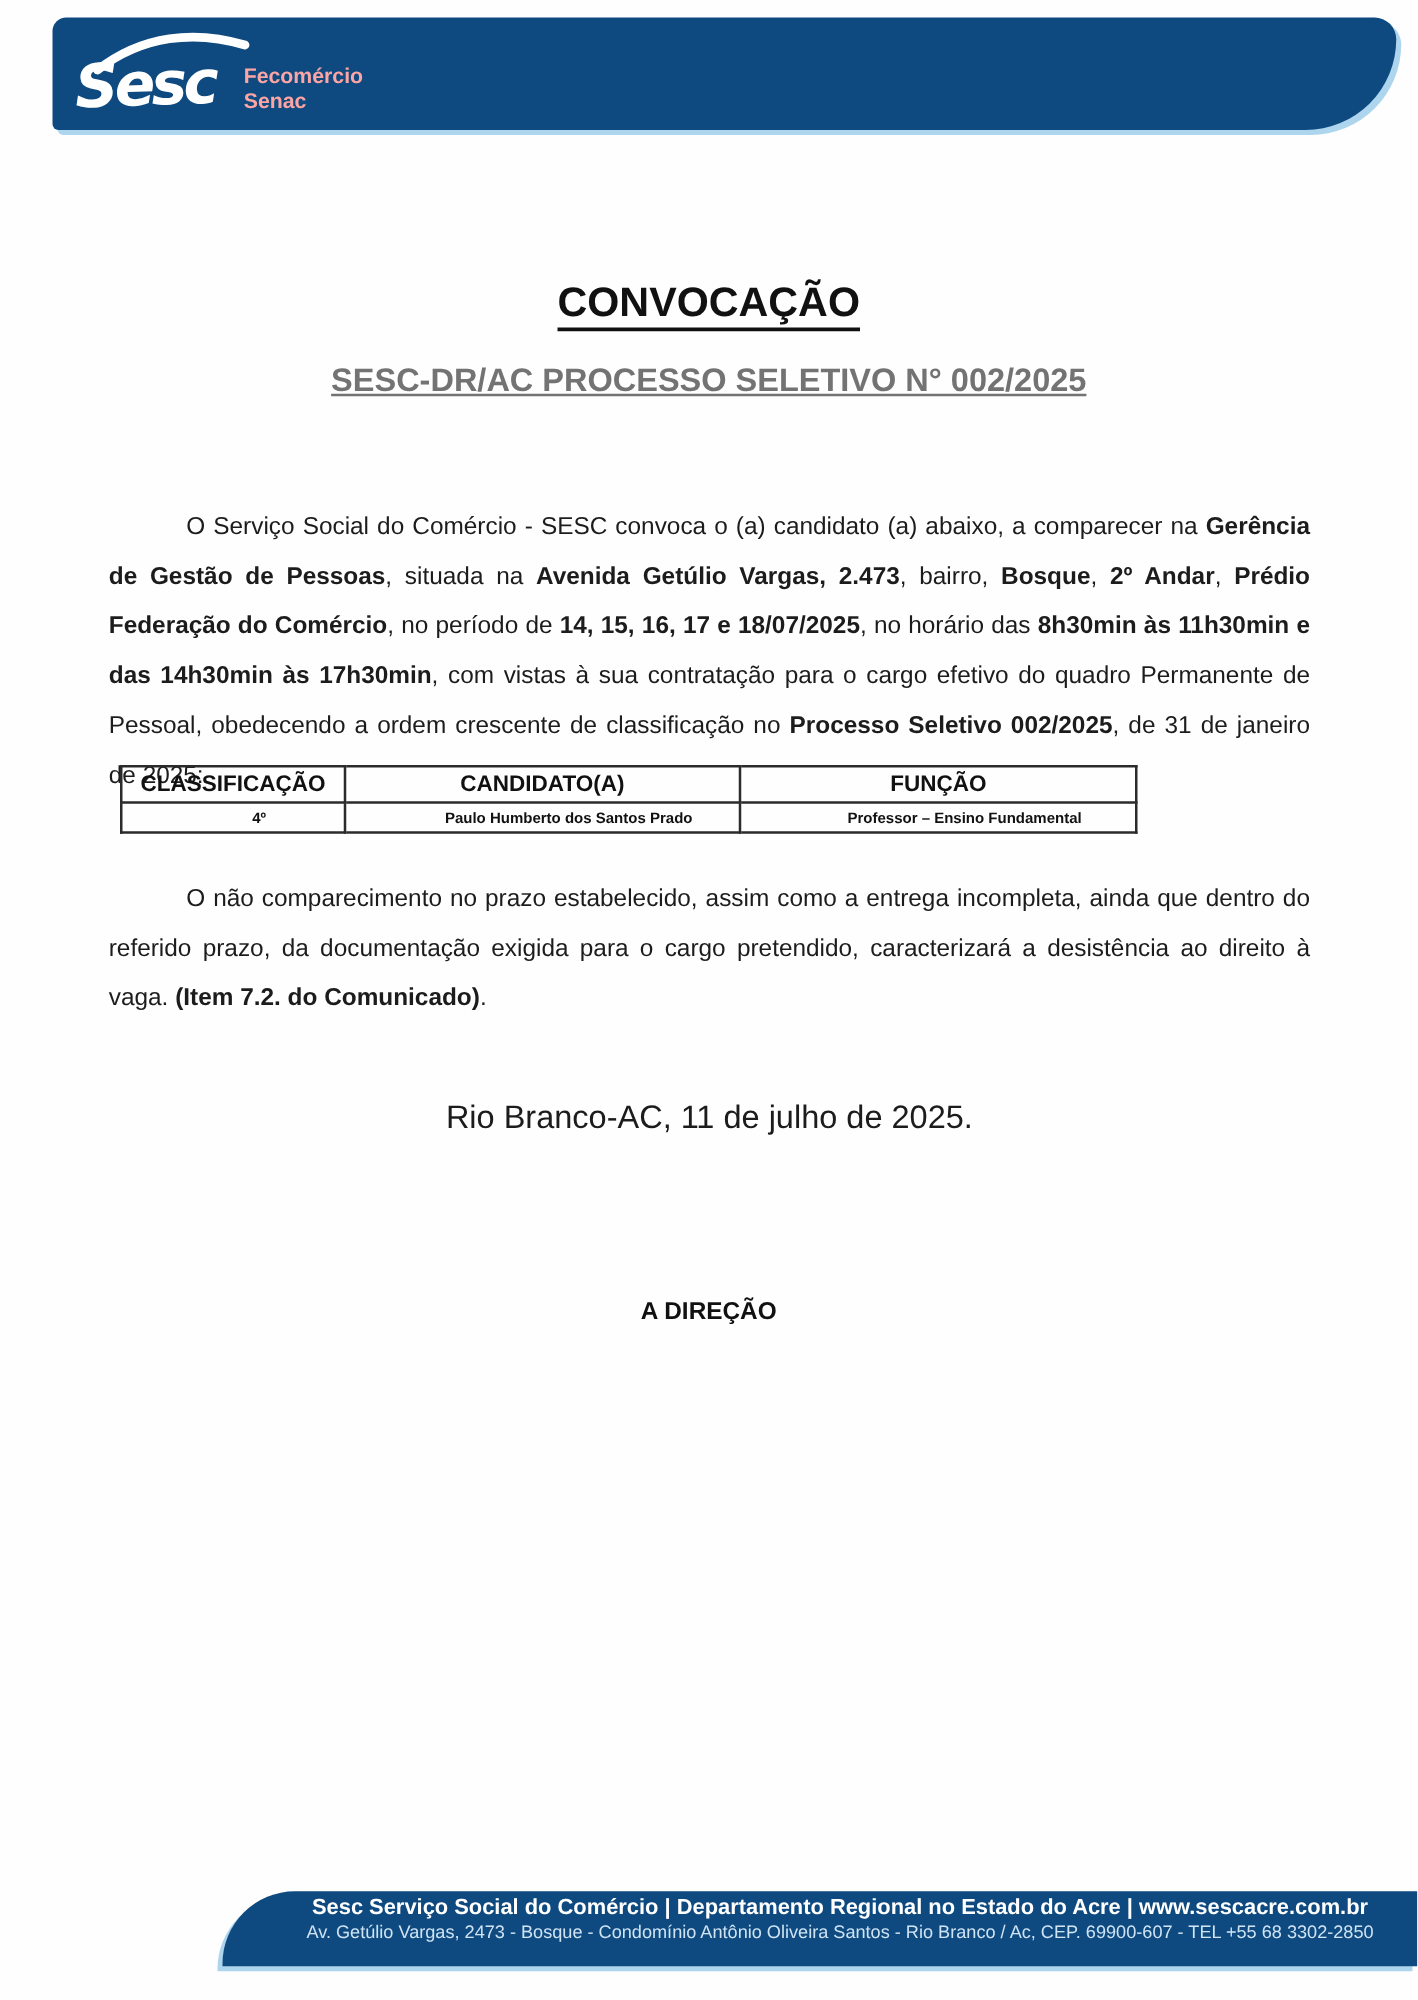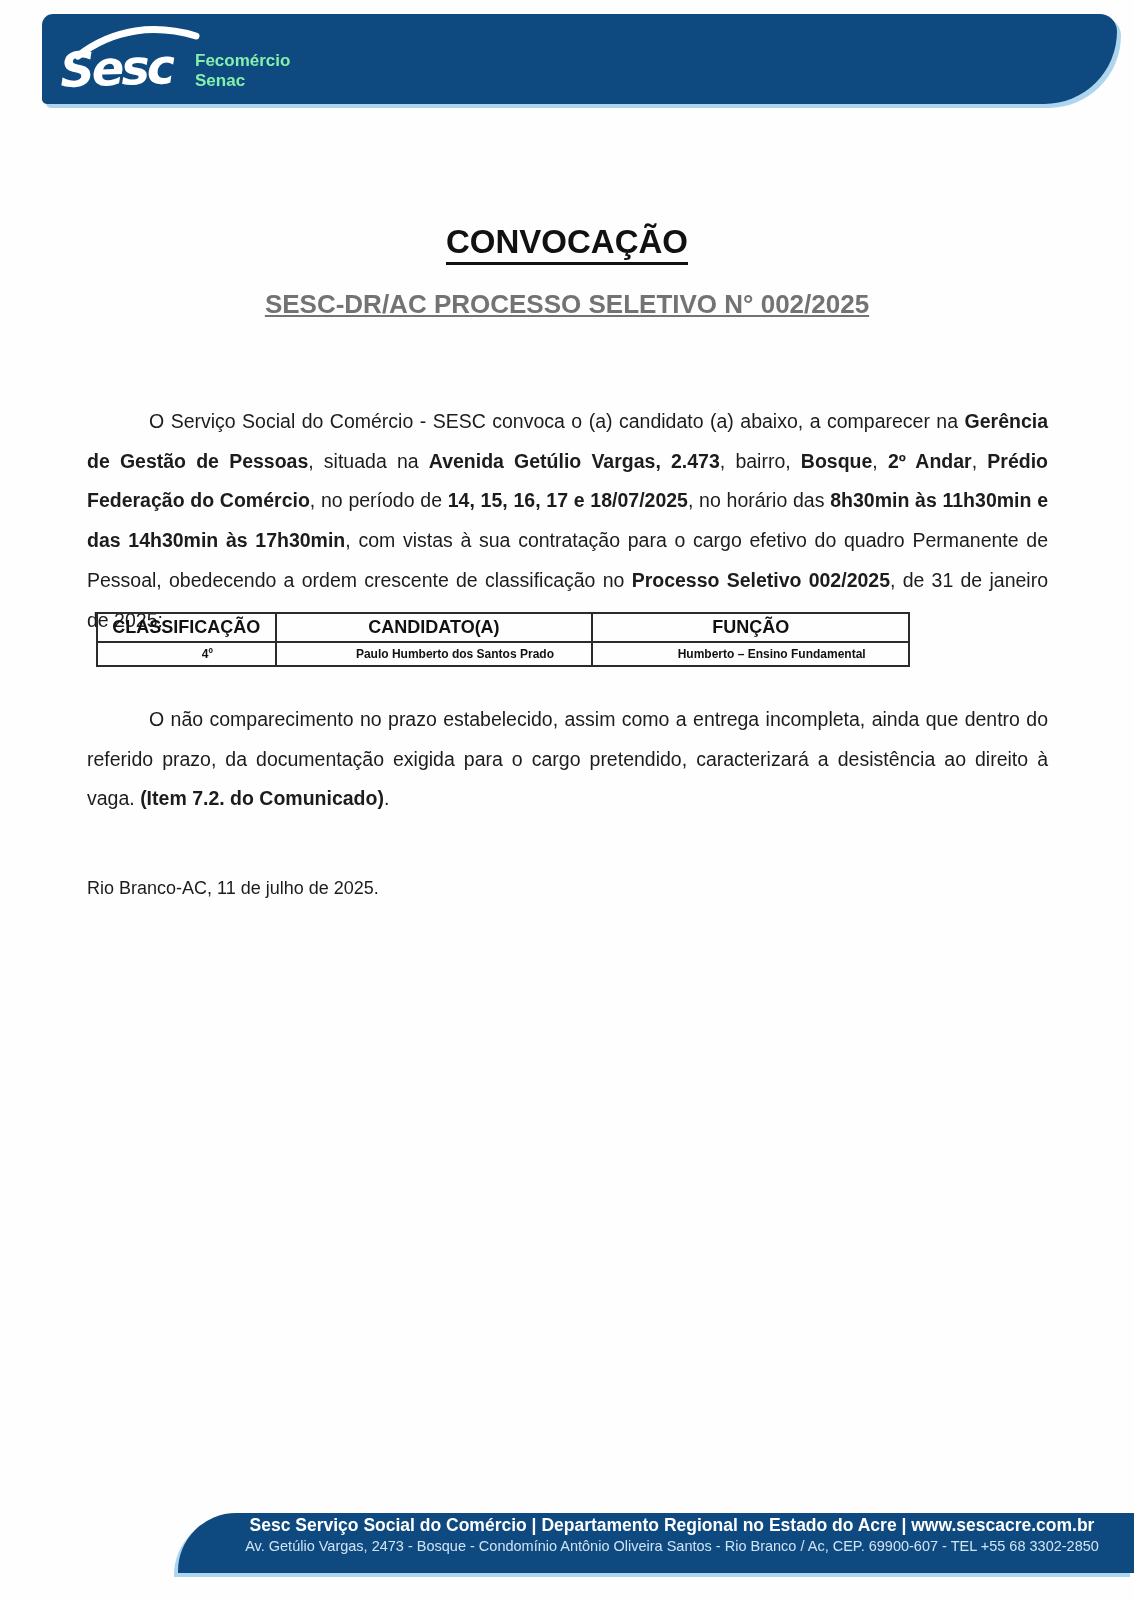--- a/index.html
+++ b/index.html
@@ -23,21 +23,21 @@
   }
   .logo{position:absolute;left:0;top:0;width:330px;height:90px;}
   .sesc-swoosh{position:absolute;left:32px;top:8px;}
   .sesc-word{
     position:absolute;left:18px;top:30px;
     font-family:"DejaVu Sans", sans-serif;
     font-style:italic;font-weight:700;
     font-size:48px;line-height:48px;color:#ffffff;
     letter-spacing:-3px;transform:rotate(-2deg);
   }
-  .logo-right{position:absolute;left:153px;top:37px;color:#86efac;font-weight:700;}
+  .logo-right{position:absolute;left:153px;top:37px;color:#fca5a5;font-weight:700;}
   .logo-fecomercio{font-size:17px;line-height:20px;}
   .logo-senac{font-size:17px;line-height:20px;}
 
   
   .doc-title{
     position:absolute;top:200px;left:0;width:100%;
     text-align:center;font-weight:700;font-size:33px;line-height:40px;
     color:#111;
     margin-top:22px;
   }
@@ -62,21 +62,21 @@
   }
   .conv-table th,.conv-table td{
     border:2px solid #2b2b2b;text-align:center;vertical-align:middle;
     padding:0 4px;overflow:hidden;white-space:nowrap;
   }
   .conv-table th{height:27px;font-weight:700;font-size:18px;}
   .conv-table td{height:22px;font-weight:700;font-size:12px;padding-left:46px;}
 
   .date-line{
     position:absolute;left:87px;top:878px;width:961px;
-    text-align:left;font-size:18px;color:#1c1c1c;
+    text-align:center;font-size:26px;color:#1c1c1c;
   }
   .signature{
     position:absolute;left:0;top:1038px;width:1134px;
     text-align:center;font-weight:700;font-size:19.5px;color:#111;
   }
 
   
   .footer-banner{
     position:absolute;left:178px;top:1513px;
     width:956px;height:60px;
@@ -132,28 +132,29 @@
         <tr>
           <th>CLASSIFICAÇÃO</th>
           <th>CANDIDATO(A)</th>
           <th>FUNÇÃO</th>
         </tr>
       </thead>
     <tbody>
         <tr>
           <td>4º</td>
           <td>Paulo Humberto dos Santos Prado</td>
-          <td>Humberto – Ensino Fundamental</td>
+          <td>Professor – Ensino Fundamental</td>
         </tr>
       </tbody>
   </table>
 
   <div class="para para-2"><span>O não comparecimento no prazo estabelecido, assim como a entrega incompleta, ainda que dentro do referido prazo, da documentação exigida para o cargo pretendido, caracterizará a desistência ao direito à vaga. </span><span class="b">(Item 7.2. do Comunicado)</span><span>.</span></div>
 
   <div class="date-line">Rio Branco-AC, 11 de julho de 2025.</div>
 
+  <div class="signature">A DIREÇÃO</div>
 
   <div class="footer-banner">
     <div class="footer-line1">Sesc Serviço Social do Comércio | Departamento Regional no Estado do Acre | www.sescacre.com.br</div>
     <div class="footer-line2">Av. Getúlio Vargas, 2473 - Bosque - Condomínio Antônio Oliveira Santos - Rio Branco / Ac, CEP. 69900-607 - TEL +55 68 3302-2850</div>
   </div>
 
 </div>
 
 </body></html>

